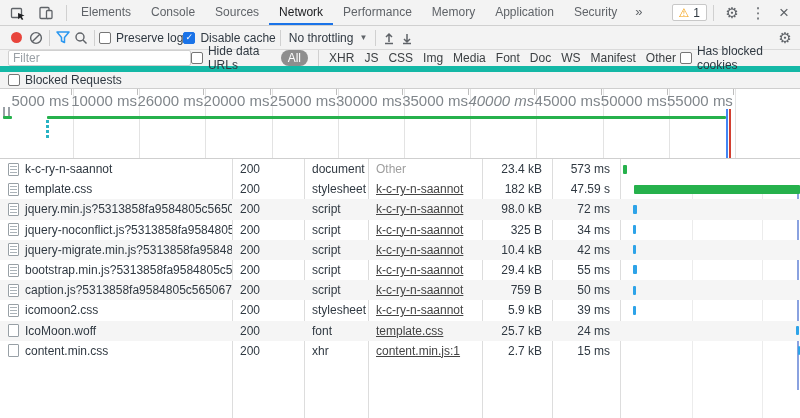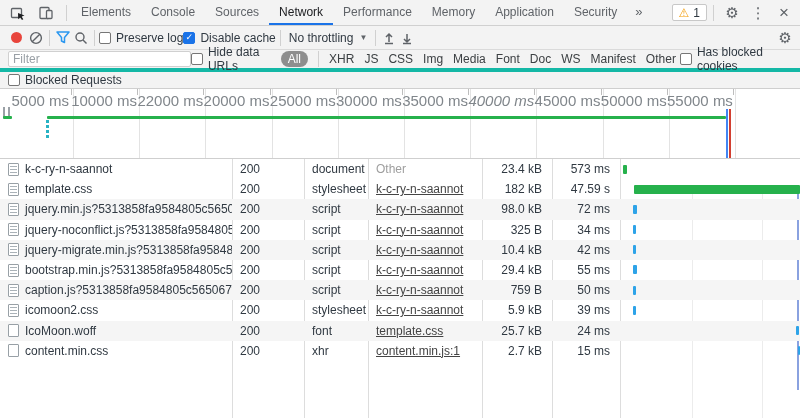--- a/index.html
+++ b/index.html
@@ -27,21 +27,21 @@
   .rec-dot { width:11px; height:11px; border-radius:50%; margin:0 5px; cursor:pointer; }
   .tb-icon { width:18px; height:18px; display:flex; align-items:center; justify-content:center; cursor:pointer; color:#5f6368; }
   label.cb { display:flex; align-items:center; gap:5px; cursor:pointer; color:#303942; }
   .box { width:12px; height:12px; border:1px solid #767676; border-radius:2px; background:#fff; flex:none; display:flex; align-items:center; justify-content:center; }
   .box.checked { background:#1a73e8; border-color:#1a73e8; color:#fff; font-size:9px; line-height:1; }
   .select { display:flex; align-items:center; gap:6px; padding:0 4px; cursor:pointer; }
   .select .arrow { font-size:8px; color:#5f6368; }
   .toolbar .right-gear { margin-left:auto; }
 
   
-  .filterbar { height:22px; background:#f3f3f3; border-bottom:4px solid #14b8a6; display:flex; align-items:center; padding:0 8px; flex:none; }
+  .filterbar { height:22px; background:#f3f3f3; border-bottom:6px solid #14b8a6; display:flex; align-items:center; padding:0 8px; flex:none; }
   .filter-input { width:206px; height:16px; border:1px solid #d0d0d0; border-radius:2px; background:#fff; font-family:"Liberation Sans",sans-serif; font-size:12px; padding:0 4px; color:#303942; }
   .filter-input::placeholder { color:#9aa0a6; }
   .pills { display:flex; align-items:center; gap:10px; }
   .pill { color:#3c4043; cursor:pointer; white-space:nowrap; }
   .pill.active { background:#8e8e8e; color:#fff; border-radius:9px; padding:1px 7px; }
 
   
   .blockedbar { height:17px; background:#f3f3f3; border-bottom:1px solid #cfcfcf; display:flex; align-items:center; padding:0 8px; flex:none; }
 
   
@@ -215,21 +215,21 @@
 
   <div class="overview" id="overview">
       <div class="ov-grid" style="left: 73px;"></div>
       <div class="ov-topmark" style="left: 71px;"></div>
       <div class="ov-label" style="left: 5px;">5000 ms</div>
       <div class="ov-grid" style="left: 139.2px;"></div>
       <div class="ov-topmark" style="left: 137.2px;"></div>
       <div class="ov-label" style="left: 71.2px;">10000 ms</div>
       <div class="ov-grid" style="left: 205.4px;"></div>
       <div class="ov-topmark" style="left: 203.4px;"></div>
-      <div class="ov-label" style="left: 137.4px;">22000 ms</div>
+      <div class="ov-label" style="left: 137.4px;">26000 ms</div>
       <div class="ov-grid" style="left: 271.6px;"></div>
       <div class="ov-topmark" style="left: 269.6px;"></div>
       <div class="ov-label" style="left: 203.6px;">20000 ms</div>
       <div class="ov-grid" style="left: 337.8px;"></div>
       <div class="ov-topmark" style="left: 335.8px;"></div>
       <div class="ov-label" style="left: 269.8px;">25000 ms</div>
       <div class="ov-grid" style="left: 404px;"></div>
       <div class="ov-topmark" style="left: 402px;"></div>
       <div class="ov-label" style="left: 336px;">30000 ms</div>
       <div class="ov-grid" style="left: 470.2px;"></div>

